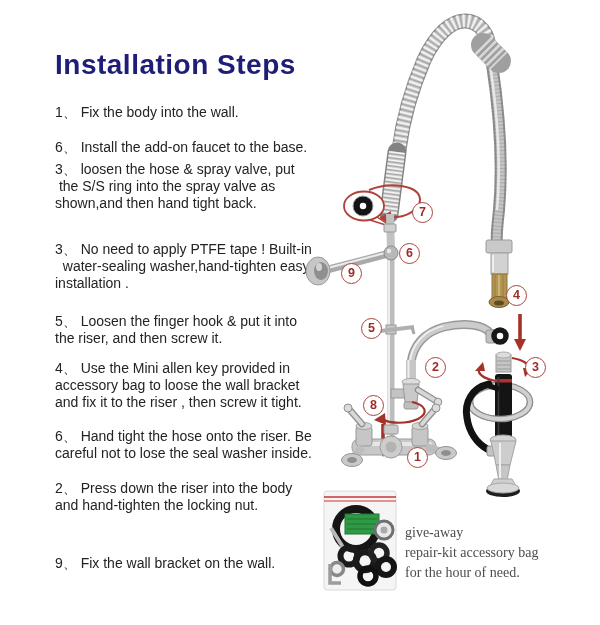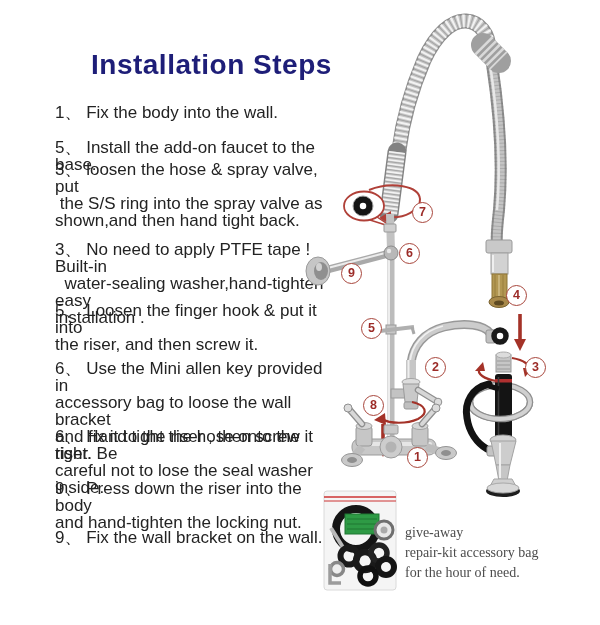--- a/index.html
+++ b/index.html
@@ -1,57 +1,57 @@
 <!DOCTYPE html>
 <html><head>
 <meta charset="utf-8">
 <style>
   html,body{margin:0;padding:0;background:#ffffff;}
   #page{position:relative;width:600px;height:625px;background:#ffffff;overflow:hidden;
         font-family:"Liberation Sans",sans-serif;}
   #title{position:absolute;left:55px;top:30px;font-size:28px;font-weight:bold;
-         color:#1e1e78;letter-spacing:0.5px;white-space:nowrap;margin-left:36px;}
-  .step{position:absolute;left:55px;width:272px;font-size:17px;line-height:17px;
+         color:#1e1e78;letter-spacing:0.5px;white-space:nowrap;}
+  .step{position:absolute;left:55px;width:272px;font-size:14px;line-height:17px;
         color:#232323;white-space:pre-wrap;}
-  #s1{top:104px}#s2{top:139px}#s3{top:161px}#s4{top:241px}#s5{top:302px}
-  #s6{top:360px}#s7{top:428px}#s8{top:480px}#s9{top:529px}
+  #s1{top:104px}#s2{top:139px}#s3{top:161px}#s4{top:241px}#s5{top:313px}
+  #s6{top:360px}#s7{top:428px}#s8{top:480px}#s9{top:555px}
   #diagram-svg{position:absolute;left:0;top:0;width:600px;height:625px;}
   .callout{position:absolute;width:19px;height:19px;border:1.6px solid #a8463c;
            border-radius:50%;background:#ffffff;color:#9c2c28;font-size:12.5px;
            line-height:19px;font-weight:bold;text-align:center;z-index:5;}
   #c1{left:407px;top:447px}#c2{left:425px;top:357px}#c3{left:525px;top:357px}
   #c4{left:506px;top:285px}#c5{left:361px;top:318px}#c6{left:399px;top:243px}
   #c7{left:412px;top:202px}#c8{left:363px;top:395px}#c9{left:341px;top:263px}
   #giveaway{position:absolute;left:405px;top:523px;font-size:14px;line-height:20px;
             color:#4c4c4c;white-space:pre-line;font-family:Liberation Serif, serif;}
 </style>
 </head>
 <body>
 
 <div id="page">
 
   <h1 id="title">Installation Steps</h1>
 
   <div>
     <div class="step" id="s1">1、 Fix the body into the wall.</div>
-    <div class="step" id="s2">5、 Install the add-on faucet to the base.</div>
+    <div class="step" id="s2">6、 Install the add-on faucet to the base.</div>
     <div class="step" id="s3">3、 loosen the hose &amp; spray valve, put
  the S/S ring into the spray valve as
 shown,and then hand tight back.</div>
     <div class="step" id="s4">3、 No need to apply PTFE tape ! Built-in
   water-sealing washer,hand-tighten easy
 installation .</div>
     <div class="step" id="s5">5、 Loosen the finger hook &amp; put it into
 the riser, and then screw it.</div>
-    <div class="step" id="s6">6、 Use the Mini allen key provided in
+    <div class="step" id="s6">4、 Use the Mini allen key provided in
 accessory bag to loose the wall bracket
 and fix it to the riser , then screw it tight.</div>
     <div class="step" id="s7">6、 Hand tight the hose onto the riser. Be
 careful not to lose the seal washer inside.</div>
-    <div class="step" id="s8">9、 Press down the riser into the body
+    <div class="step" id="s8">2、 Press down the riser into the body
 and hand-tighten the locking nut.</div>
     <div class="step" id="s9">9、 Fix the wall bracket on the wall.</div>
   </div>
 
   <svg id="diagram-svg" viewBox="0 0 600 625">
 
     <g>
       <path d="M 492 64 C 499 110 503 165 499 210 C 497 228 496 236 497 244" fill="none" stroke="#8d8d8d" stroke-width="12" stroke-linecap="round"></path>
       <path d="M 492 64 C 499 110 503 165 499 210 C 497 228 496 236 497 244" fill="none" stroke="#c4c4c4" stroke-width="8"></path>
       <path d="M 492 64 C 499 110 503 165 499 210 C 497 228 496 236 497 244" fill="none" stroke="#6f6f6f" stroke-width="12" stroke-dasharray="1 2.6" opacity="0.30"></path>

